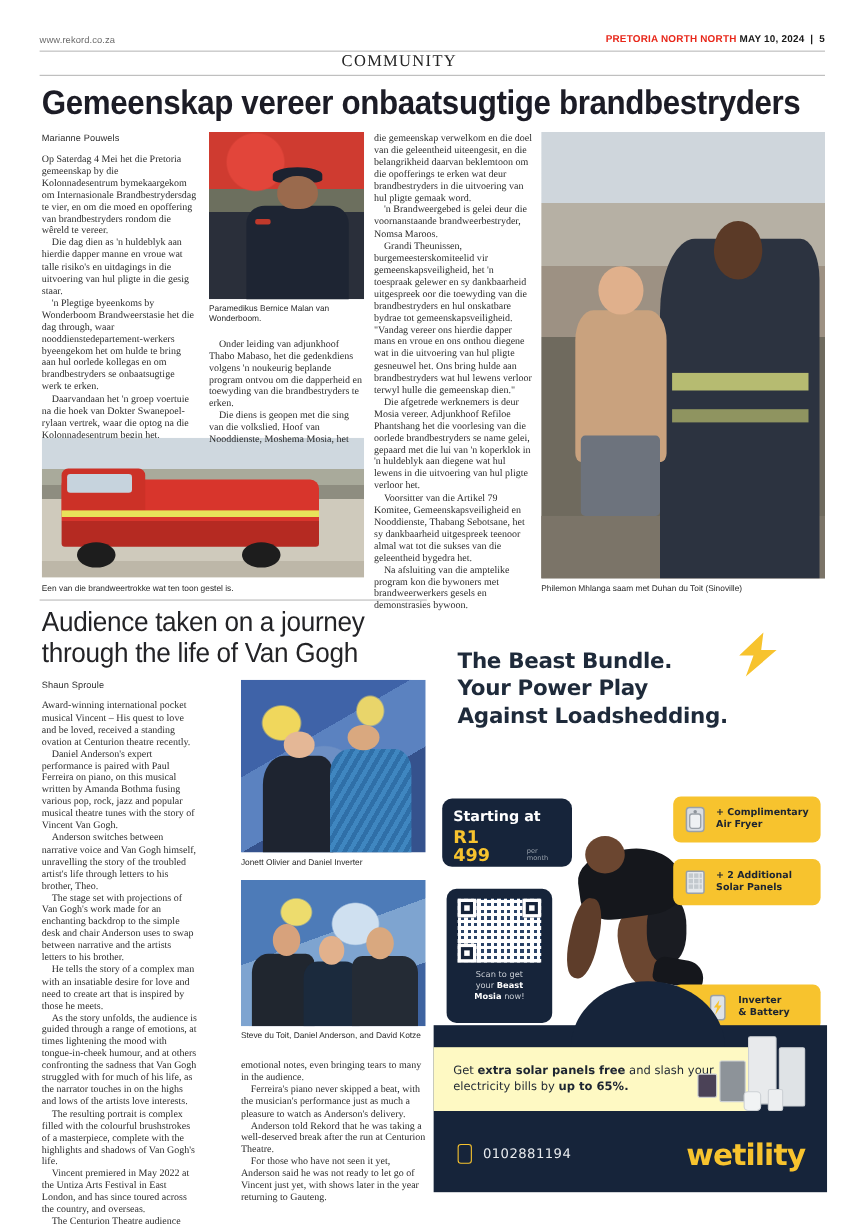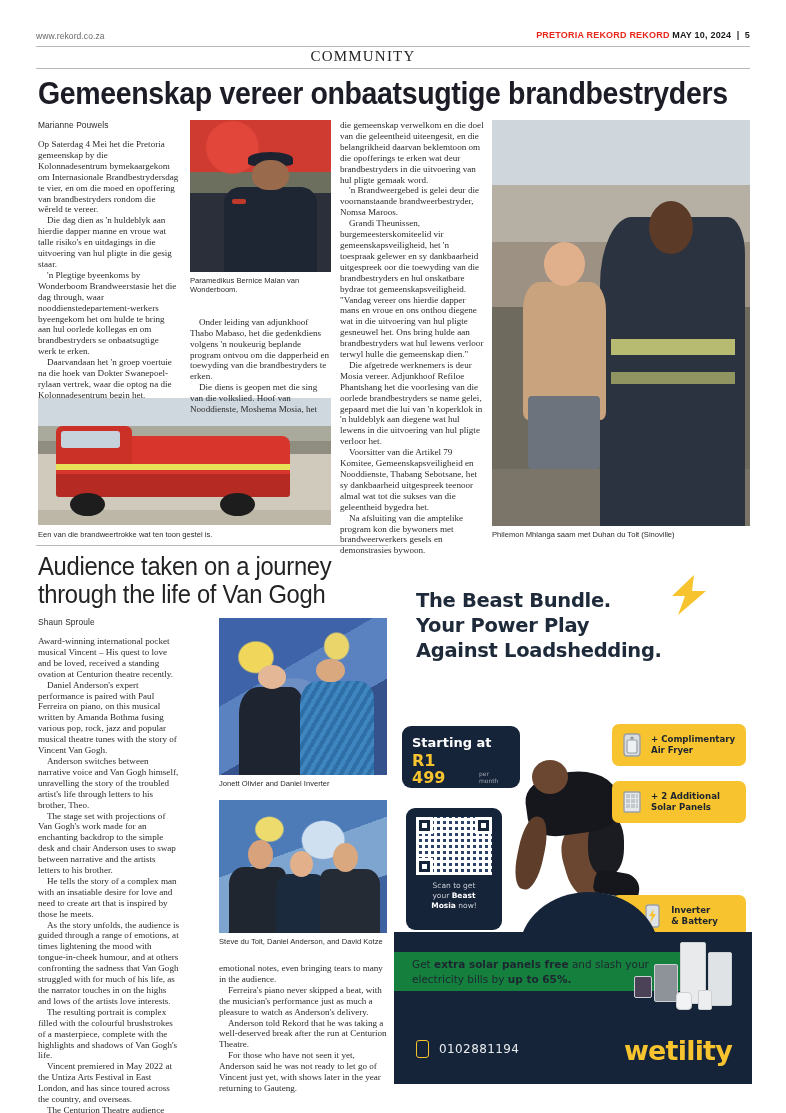--- a/index.html
+++ b/index.html
@@ -300,22 +300,22 @@
 
   .ad-bottom {
     position: absolute; left: 0; bottom: 0; width: 358px; height: 152px;
     background: #16243a;
   }
   .ad-bottom .curve {
     position:absolute; left:125px; top:-40px; width:140px; height:60px;
     background:#16243a; border-radius: 50% 50% 0 0 / 100% 100% 0 0;
   }
   .yellow-band {
-    position: absolute; left: 0; top: 20px; width: 290px; height: 39px;
-    background: #15803d;
+    position: absolute; left: 0; top: 20px; width: 290px; height: 58px;
+    background: #fef9c3;
     display:flex; align-items:center; padding-left: 18px;
   }
   .yellow-band .yt {
     font-family:"DejaVu Sans", sans-serif; font-size: 10.5px; line-height: 15px; color:#1d2531;
   }
   .yellow-band .yt b { font-weight: bold; }
   .prod {
     position: absolute; right: 10px; top: 6px; width: 110px; height: 80px;
   }
   .prod .panel {
@@ -333,21 +333,21 @@
   }
 </style>
 </head>
 <body>
 
 <div class="page">
 
   <div class="masthead">
     <span class="site">www.rekord.co.za</span>
     <span class="right">
-      <span class="pub">PRETORIA REKORD REKORD</span><span class="date">&nbsp;<span>MAY 10, 2024</span>&nbsp;&nbsp;<span>|</span>&nbsp;&nbsp;<span>5</span></span>
+      <span class="pub">PRETORIA NORTH NORTH</span><span class="date">&nbsp;<span>MAY 10, 2024</span>&nbsp;&nbsp;<span>|</span>&nbsp;&nbsp;<span>5</span></span>
     </span>
   </div>
   <div class="rule" style="left:36px; top:46px; width:714px;"></div>
 
   <div class="section-title">COMMUNITY</div>
   <div class="rule" style="left:36px; top:68px; width:714px;"></div>
 
   <div class="headline1">Gemeenskap  vereer onbaatsugtige brandbestryders</div>
 
   <div class="col" style="left:38px; top:120px; width:141px;">
@@ -374,21 +374,21 @@
 
   <div class="photo" id="photo-paramedic" style="left:190px; top:120px; width:141px; height:152px;">
     <div class="sky"></div>
     <div class="torso"></div>
     <div class="cap"></div>
     <div class="head"></div>
     <div class="stripe"></div>
   </div>
   <div class="col" style="left:190px; top:276px; width:141px;">
     <div class="caption">Paramedikus Bernice Malan van Wonderboom.</div>
-    <div class="body" style="margin-top:22px;">
+    <div class="body" style="margin-top:12px;">
       <p class="ind">Onder leiding van adjunkhoof Thabo Mabaso, het die gedenkdiens volgens 'n noukeurig beplande program ontvou om die dapperheid en toewyding van die brandbestryders te erken.</p>
       <p class="ind">Die diens is geopen met die sing van die volkslied. Hoof van Nooddienste, Moshema Mosia, het</p>
     </div>
   </div>
 
   <div class="col" style="left:340px; top:120px; width:146px;">
     <div class="body">
       <p>die gemeenskap verwelkom en die doel van die geleentheid uiteengesit, en die belangrikheid daarvan beklemtoon om die opofferings te erken wat deur brandbestryders in die uitvoering van hul pligte gemaak word.</p>
       <p class="ind">'n Brandweergebed is gelei deur die voornanstaande brandweerbestryder, Nomsa Maroos.</p>
       <p class="ind">Grandi Theunissen, burgemeesterskomiteelid vir gemeenskapsveiligheid, het 'n toespraak gelewer en sy dankbaarheid uitgespreek oor die toewyding van die brandbestryders en hul onskatbare bydrae tot gemeenskapsveiligheid. "Vandag vereer ons hierdie dapper mans en vroue en ons onthou diegene wat in die uitvoering van hul pligte gesneuwel het. Ons bring hulde aan brandbestryders wat hul lewens verloor terwyl hulle die gemeenskap dien."</p>

